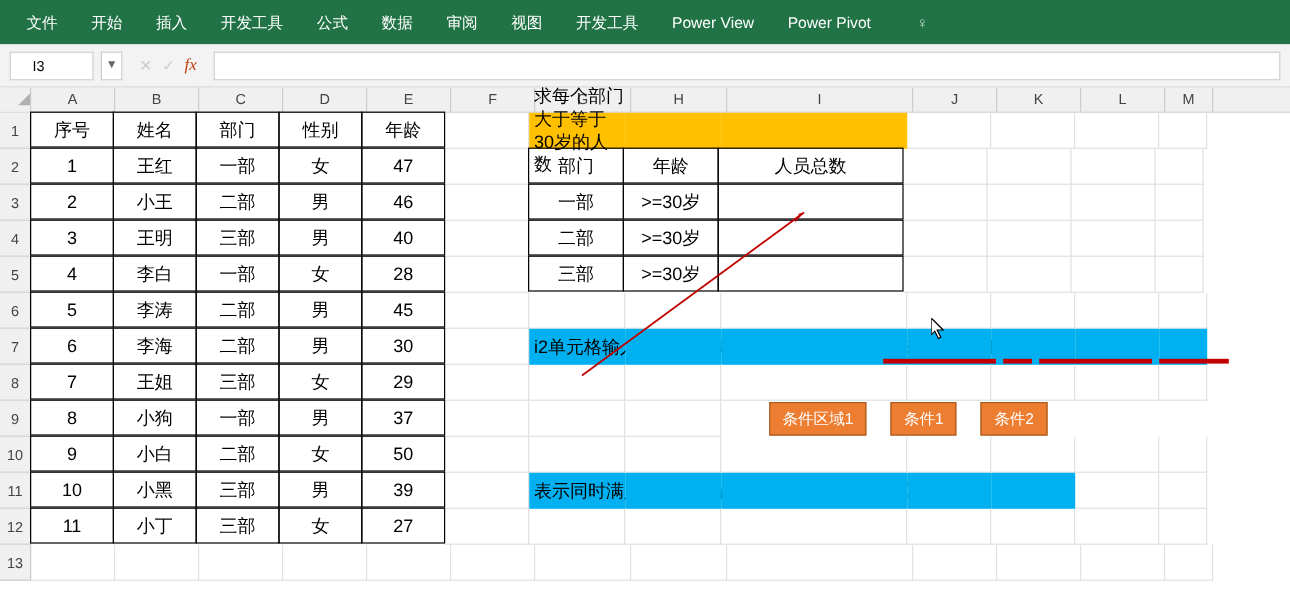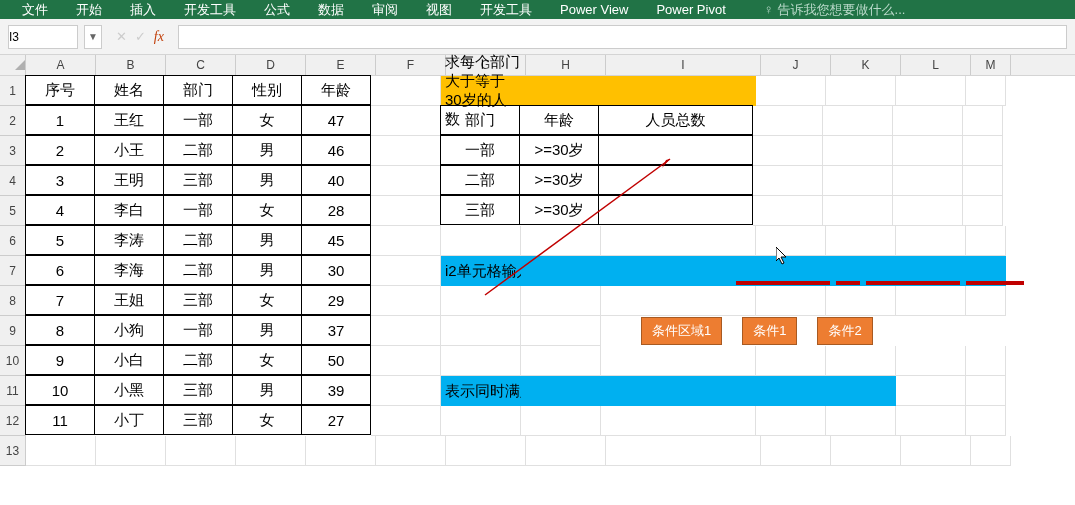--- a/index.html
+++ b/index.html
@@ -1,22 +1,22 @@
 <!DOCTYPE html>
 <html><head>
 <meta charset="utf-8">
 <style>
 * { box-sizing: border-box; margin: 0; padding: 0; }
 body { font-family: "Microsoft YaHei", Arial, sans-serif; font-size: 13px; background: #fff; overflow: hidden; width: 1075px; height: 505px; }
-.ribbon { background: #217346; height: 19px; display: flex; align-items: center; padding: 0 8px; }
+.ribbon { background: #217346; height: 37px; display: flex; align-items: center; padding: 0 8px; }
 .ribbon-tab { color: #fff; padding: 4px 14px; font-size: 13px; cursor: pointer; }
 .ribbon-tab.tell-me { color: #b8d8c8; display: flex; align-items: center; gap: 4px; }
 .ribbon-spacer { width: 10px; }
 .formula-bar { height: 36px; display: flex; align-items: center; border-bottom: 1px solid #d4d4d4; background: #f3f3f3; padding: 4px 8px; gap: 6px; }
-.name-box { width: 70px; height: 24px; background: #fff; border: 1px solid #ccc; padding: 2px 0; font-size: 12px; display: flex; align-items: center; }
+.name-box { width: 70px; height: 24px; background: #fff; border: 1px solid #ccc; padding: 2px 18px; font-size: 12px; display: flex; align-items: center; }
 .name-box-arrow { border-left: 1px solid #ccc; height: 24px; width: 18px; display: flex; align-items: center; justify-content: center; background: #fff; border-top: 1px solid #ccc; border-bottom: 1px solid #ccc; border-right: 1px solid #ccc; color: #666; font-size: 10px; }
 .fx-icons { display: flex; align-items: center; gap: 8px; padding: 0 8px; color: #999; }
 .fx-btn { font-style: italic; font-family: serif; font-size: 14px; color: #c2410c; }
 .formula-input { flex: 1; height: 24px; background: #fff; border: 1px solid #ccc; }
 .sheet-area { position: relative; }
 .col-headers { display: flex; border-bottom: 1px solid #d4d4d4; background: #f0f0f0; }
 .corner { width: 26px; height: 20px; border-right: 1px solid #ccc; background: #f0f0f0; display: flex; align-items: center; justify-content: flex-end; }
 .col-h { height: 20px; border-right: 1px solid #ccc; font-size: 12px; text-align: center; color: #444; display: flex; align-items: center; justify-content: center; }
 .row { display: flex; }
 .row-h { width: 26px; border-right: 1px solid #ccc; border-bottom: 1px solid #ccc; background: #f0f0f0; font-size: 12px; text-align: center; color: #444; display: flex; align-items: center; justify-content: center; }
@@ -46,21 +46,20 @@
   <span class="ribbon-tab">公式</span>
   <span class="ribbon-tab">数据</span>
   <span class="ribbon-tab">审阅</span>
   <span class="ribbon-tab">视图</span>
   <span class="ribbon-tab">开发工具</span>
   <span class="ribbon-tab">Power View</span>
   <span class="ribbon-tab">Power Pivot</span>
   <span class="ribbon-spacer"></span>
   <span class="ribbon-tab tell-me">
     <span>♀</span>
-    <span>告诉我您想要做什么...</span>
   </span>
 </div>
 
 <div class="formula-bar">
   <div class="name-box">I3</div>
   <div class="name-box-arrow">▼</div>
   <div class="fx-icons">
     <span style="color:#ccc">✕</span>
     <span style="color:#ccc">✓</span>
     <span class="fx-btn">fx</span>

